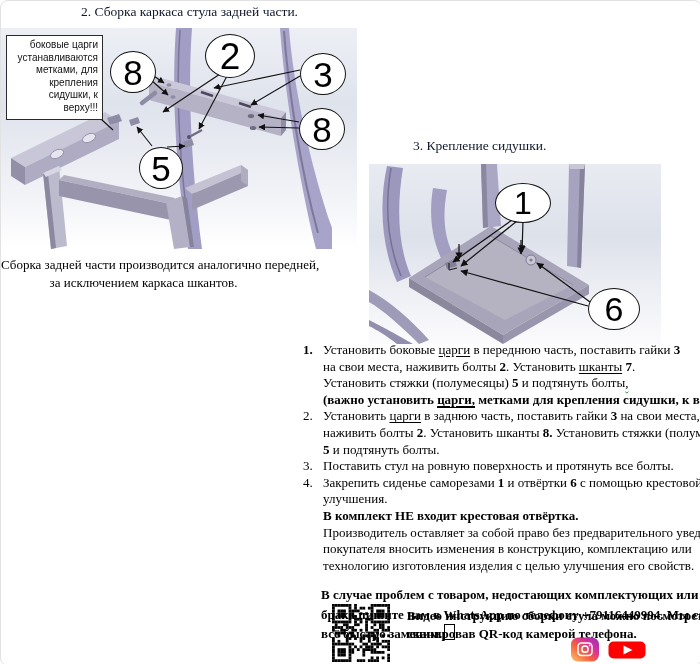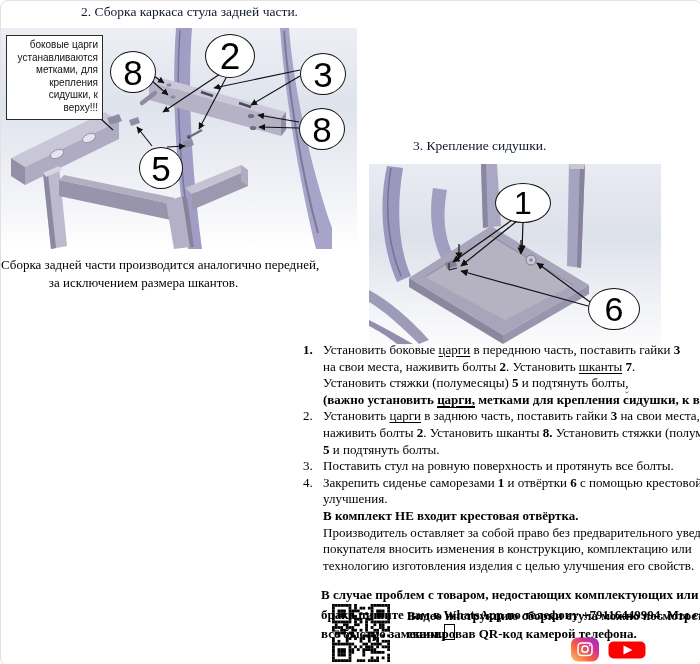--- a/index.html
+++ b/index.html
@@ -123,21 +123,21 @@
     <div class="callout">боковые царги устанавливаются метками, для крепления сидушки, к верху!!!</div>
     <div class="balloon" style="left:109px;top:23px;width:44px;height:40px;font-size:35px;">8</div>
     <div class="balloon" style="left:204px;top:6px;width:48px;height:42px;font-size:37px;">2</div>
     <div class="balloon" style="left:299px;top:25px;width:44px;height:40px;font-size:35px;">3</div>
     <div class="balloon" style="left:298px;top:80px;width:44px;height:40px;font-size:35px;">8</div>
     <div class="balloon" style="left:138px;top:119px;width:42px;height:40px;font-size:35px;">5</div>
   </div>
 
   <div class="caption">
     <div><span>Сборка задней части производится аналогично передней,</span></div>
-    <div><span>за исключением размера шкантов.</span></div>
+    <div><span>за исключением каркаса шкантов.</span></div>
   </div>
 
   <div class="t-head" style="left:412px;top:137px;">3.  Крепление сидушки.</div>
 
   <div class="illus illus-right">
     <svg class="fill" width="292" height="180" viewBox="0 0 292 180">
       <defs>
         <linearGradient id="gR" x1="0" y1="0" x2="0" y2="1">
           <stop offset="0" stop-color="#e9ebf2"></stop>
           <stop offset="0.4" stop-color="#dde1ea"></stop>

